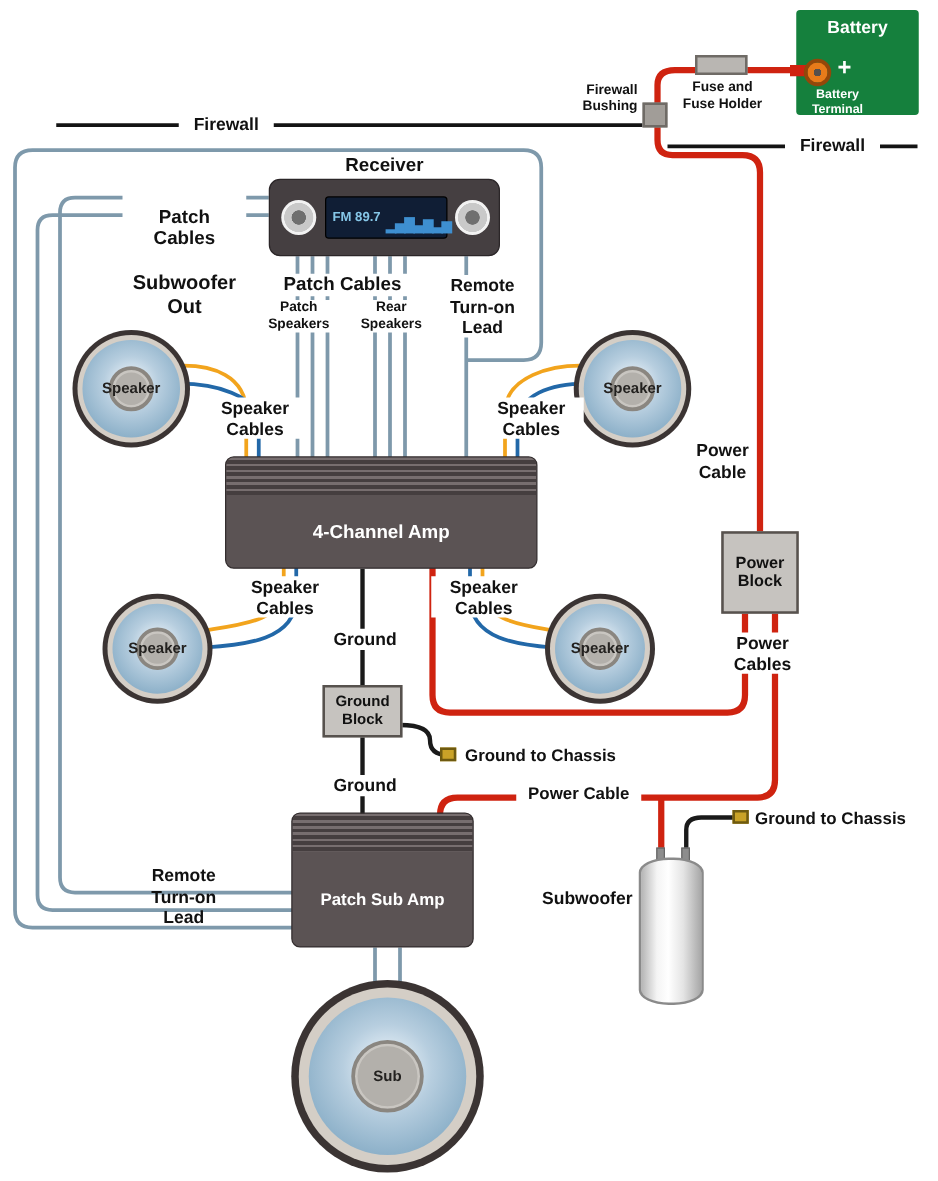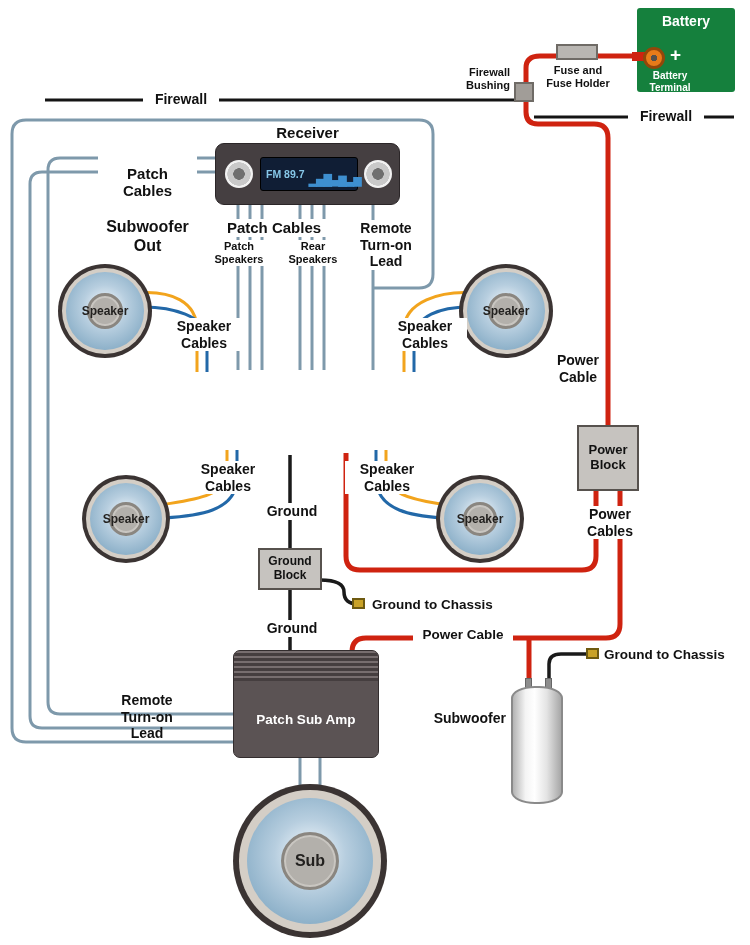--- a/index.html
+++ b/index.html
@@ -193,20 +193,24 @@
 
   <div class="lbl bgw" style="left:162px;top:318px;width:80px;font-size:14px;">Speaker
 Cables</div>
   <div class="lbl bgw" style="left:383px;top:318px;width:80px;font-size:14px;">Speaker
 Cables</div>
   <div class="lbl bgw" style="left:186px;top:461px;width:80px;font-size:14px;">Speaker
 Cables</div>
   <div class="lbl bgw" style="left:345px;top:461px;width:80px;font-size:14px;">Speaker
 Cables</div>
 
+  <div class="amp" style="left:180px;top:365px;width:250px;height:90px;">
+    <div class="fins"></div>
+    <div class="amp-label" style="font-size:15px;">4-Channel Amp</div>
+  </div>
 
   <div class="lbl bgw" style="left:262px;top:503px;width:56px;font-size:14px;">Ground</div>
   <div class="graybox" style="left:258px;top:548px;width:64px;height:42px;font-size:12px;">Ground
 Block</div>
   <div class="lbl bgw" style="left:262px;top:620px;width:56px;font-size:14px;">Ground</div>
   <div class="terminal" style="left:352px;top:598px;"></div>
   <div class="lbl lt" style="left:372px;top:597px;font-size:13.5px;">Ground to Chassis</div>
 
   <div class="lbl" style="left:552px;top:352px;width:52px;font-size:14px;">Power
 Cable</div>
@@ -230,16 +234,16 @@
     <div class="cap-body"></div>
   </div>
   <div class="lbl rt" style="left:428px;top:710px;width:78px;font-size:14px;">Subwoofer</div>
   <div class="terminal" style="left:586px;top:648px;"></div>
   <div class="lbl lt" style="left:604px;top:647px;font-size:13.5px;">Ground to Chassis</div>
 
   <div class="speaker" style="left:233px;top:784px;width:154px;height:154px;">
     <div class="spk-rim"></div>
     <div class="spk-cone"></div>
     <div class="spk-cap"></div>
-    <div class="spk-label" style="font-size:16px;">Sub</div>
+    <div class="spk-label" style="font-size:12px;">Sub</div>
   </div>
 
 </div>
 
 </body></html>

